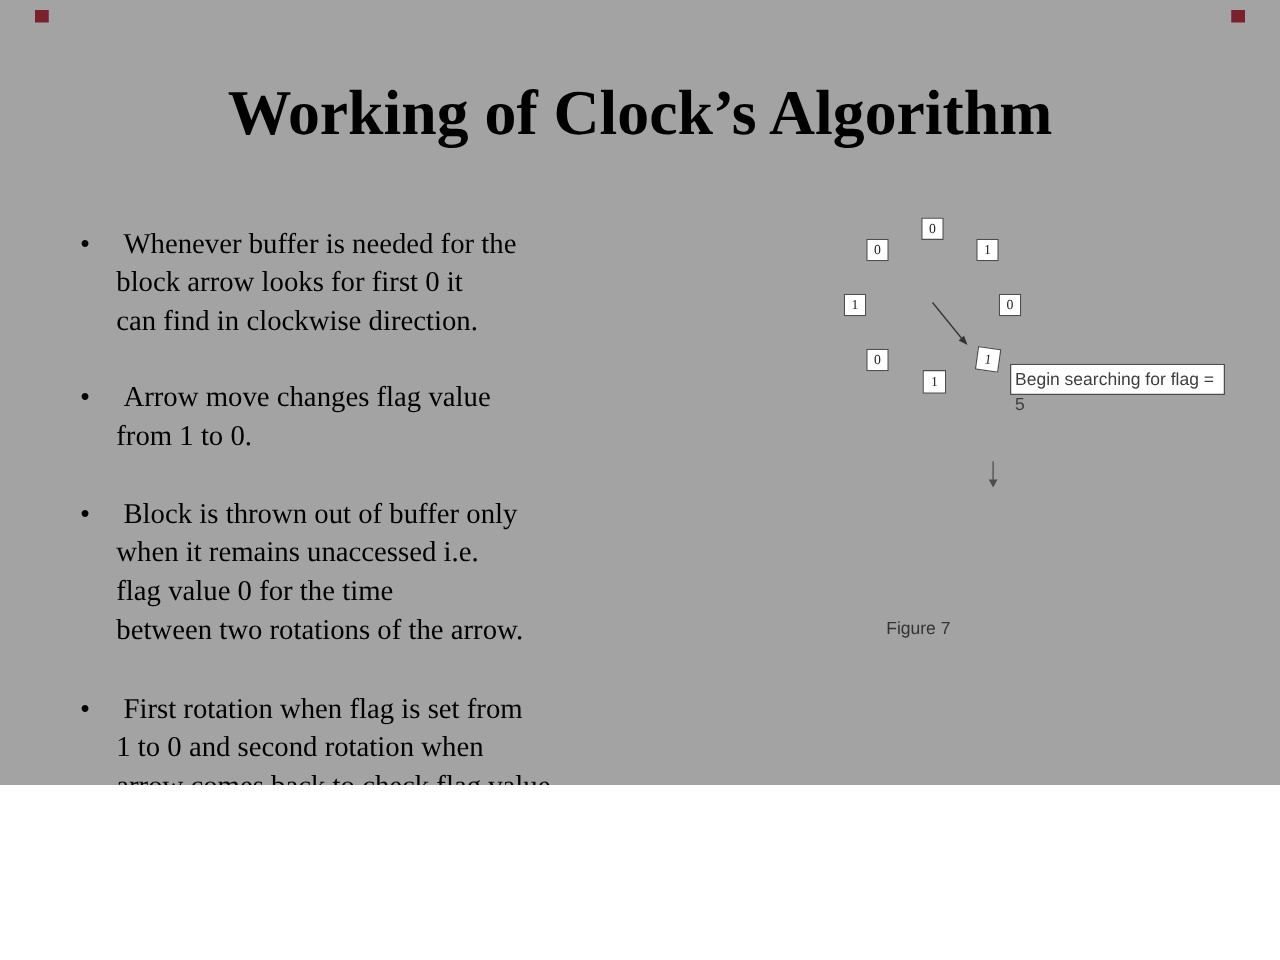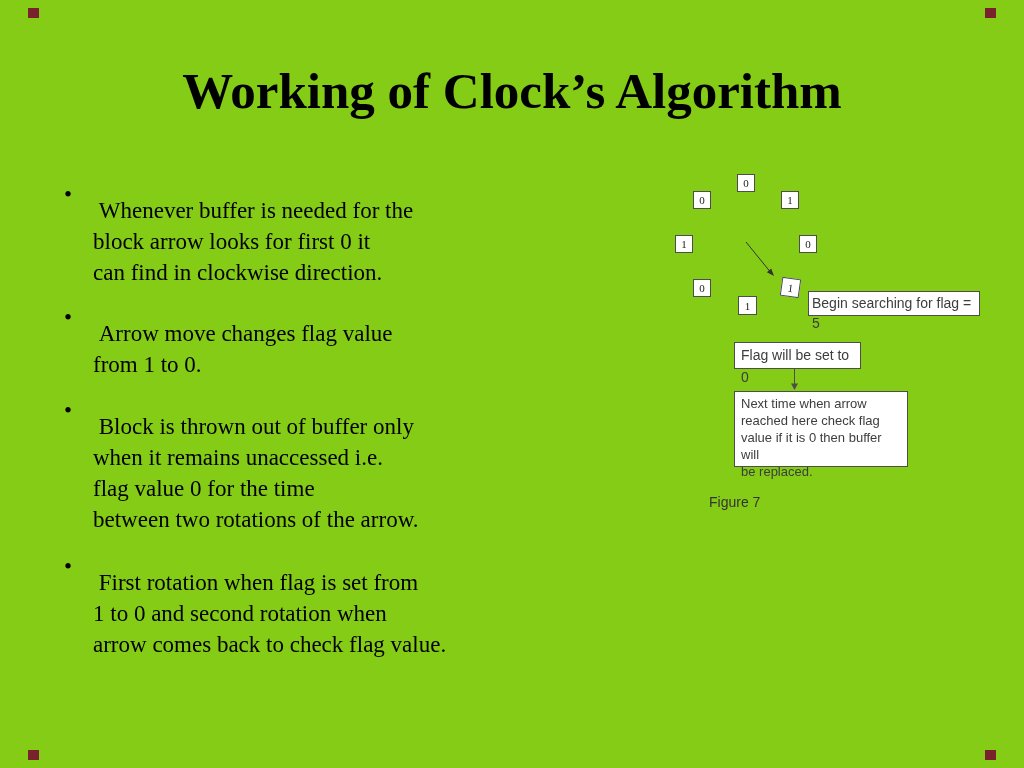--- a/index.html
+++ b/index.html
@@ -1,32 +1,32 @@
 <!DOCTYPE html>
 <html><head>
 <meta charset="utf-8">
 <style>
   html,body{margin:0;padding:0;background:#fff;}
-  .slide{position:relative;width:1024px;height:768px;background:#84cc16;overflow:hidden;
+  .slide{position:relative;width:1024px;height:628px;background:#a3a3a3;overflow:hidden;
          font-family:"Liberation Serif",serif;}
 
   
   .corner{position:absolute;width:11px;height:10px;background:#7a222b;}
   .c-tl{left:28px;top:8px}.c-tr{left:985px;top:8px}
   .c-bl{left:28px;top:750px}.c-br{left:985px;top:750px}
 
   
   .title{position:absolute;left:0;right:0;top:62px;margin:0;text-align:center;
          font-family:"Liberation Serif",serif;font-weight:bold;font-size:51px;color:#000;}
 
   
   .bullet{position:absolute;left:64px;display:flex;align-items:flex-start;
           font-size:23px;line-height:31px;color:#000;}
   .bullet .dot{width:29px;flex:none;}
-  .bullet .btext{white-space:pre-wrap;margin-top:16px;}
+  .bullet .btext{white-space:pre-wrap;}
   .b1{top:179px}.b2{top:302px}.b3{top:395px}.b4{top:551px}
 
   
   .flag{position:absolute;width:18px;height:18px;box-sizing:border-box;
         border:1px solid #4d4d4d;background:#fff;display:flex;align-items:center;
         justify-content:center;font-family:"Liberation Serif",serif;font-size:11px;
         color:#222;}
   .f1{left:737px;top:174px}.f2{left:693px;top:191px}.f3{left:781px;top:191px}
   .f4{left:675px;top:235px}.f5{left:799px;top:235px}.f6{left:693px;top:279px}
   .f7{left:738px;top:296px;width:19px;height:19px}
@@ -92,25 +92,20 @@
   <div class="flag f6">0</div>
   <div class="flag f7">1</div>
   <div class="flag f8">1</div>
 
   <svg class="arrow-svg clock-arrow" width="42" height="44">
     <line x1="7" y1="5" x2="33" y2="37" stroke="#333" stroke-width="1"></line>
     <polygon points="35,39 27.9,35.3 32.2,31.5" fill="#333"></polygon>
   </svg>
 
   <div class="callout co-begin">Begin searching for flag = 5</div>
-  <div class="callout co-flagset">Flag will be set to 0</div>
-  <div class="callout co-next">Next time when arrow
-reached here check flag
-value if it is 0 then buffer will
-be replaced.</div>
 
   <svg class="arrow-svg down-arrow" width="14" height="22">
     <line x1="6.5" y1="0" x2="6.5" y2="16" stroke="#4d4d4d" stroke-width="1"></line>
     <polygon points="6.5,21 3,14.5 10,14.5" fill="#4d4d4d"></polygon>
   </svg>
 
   <div class="caption">Figure 7</div>
 
 </div>
 

